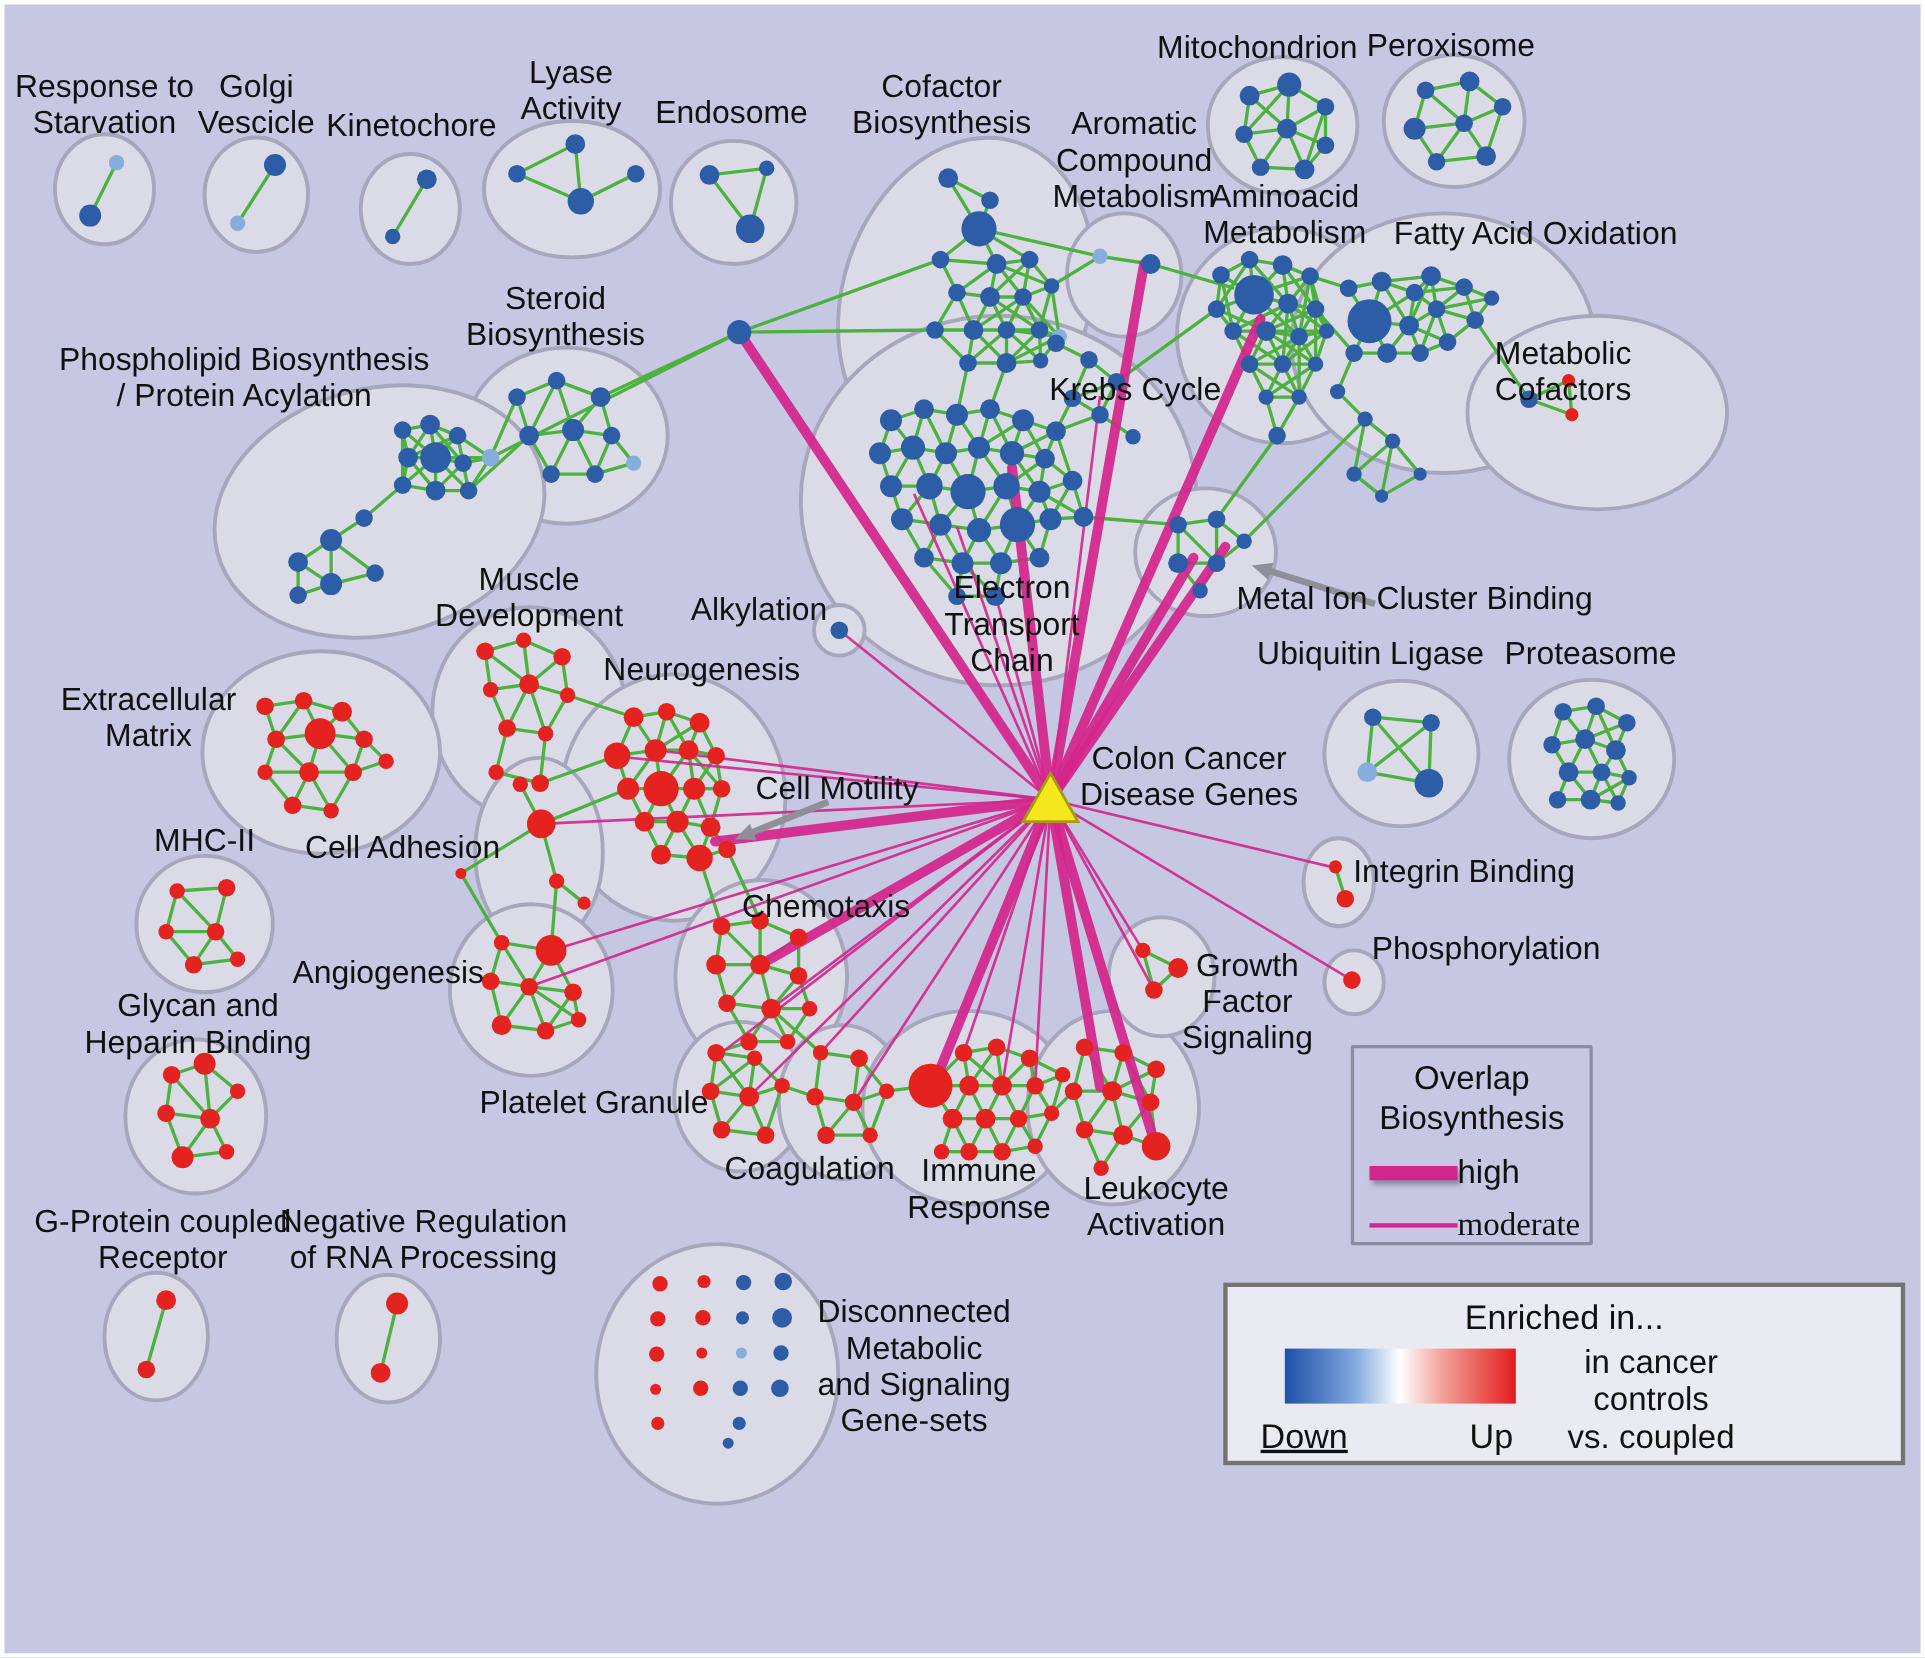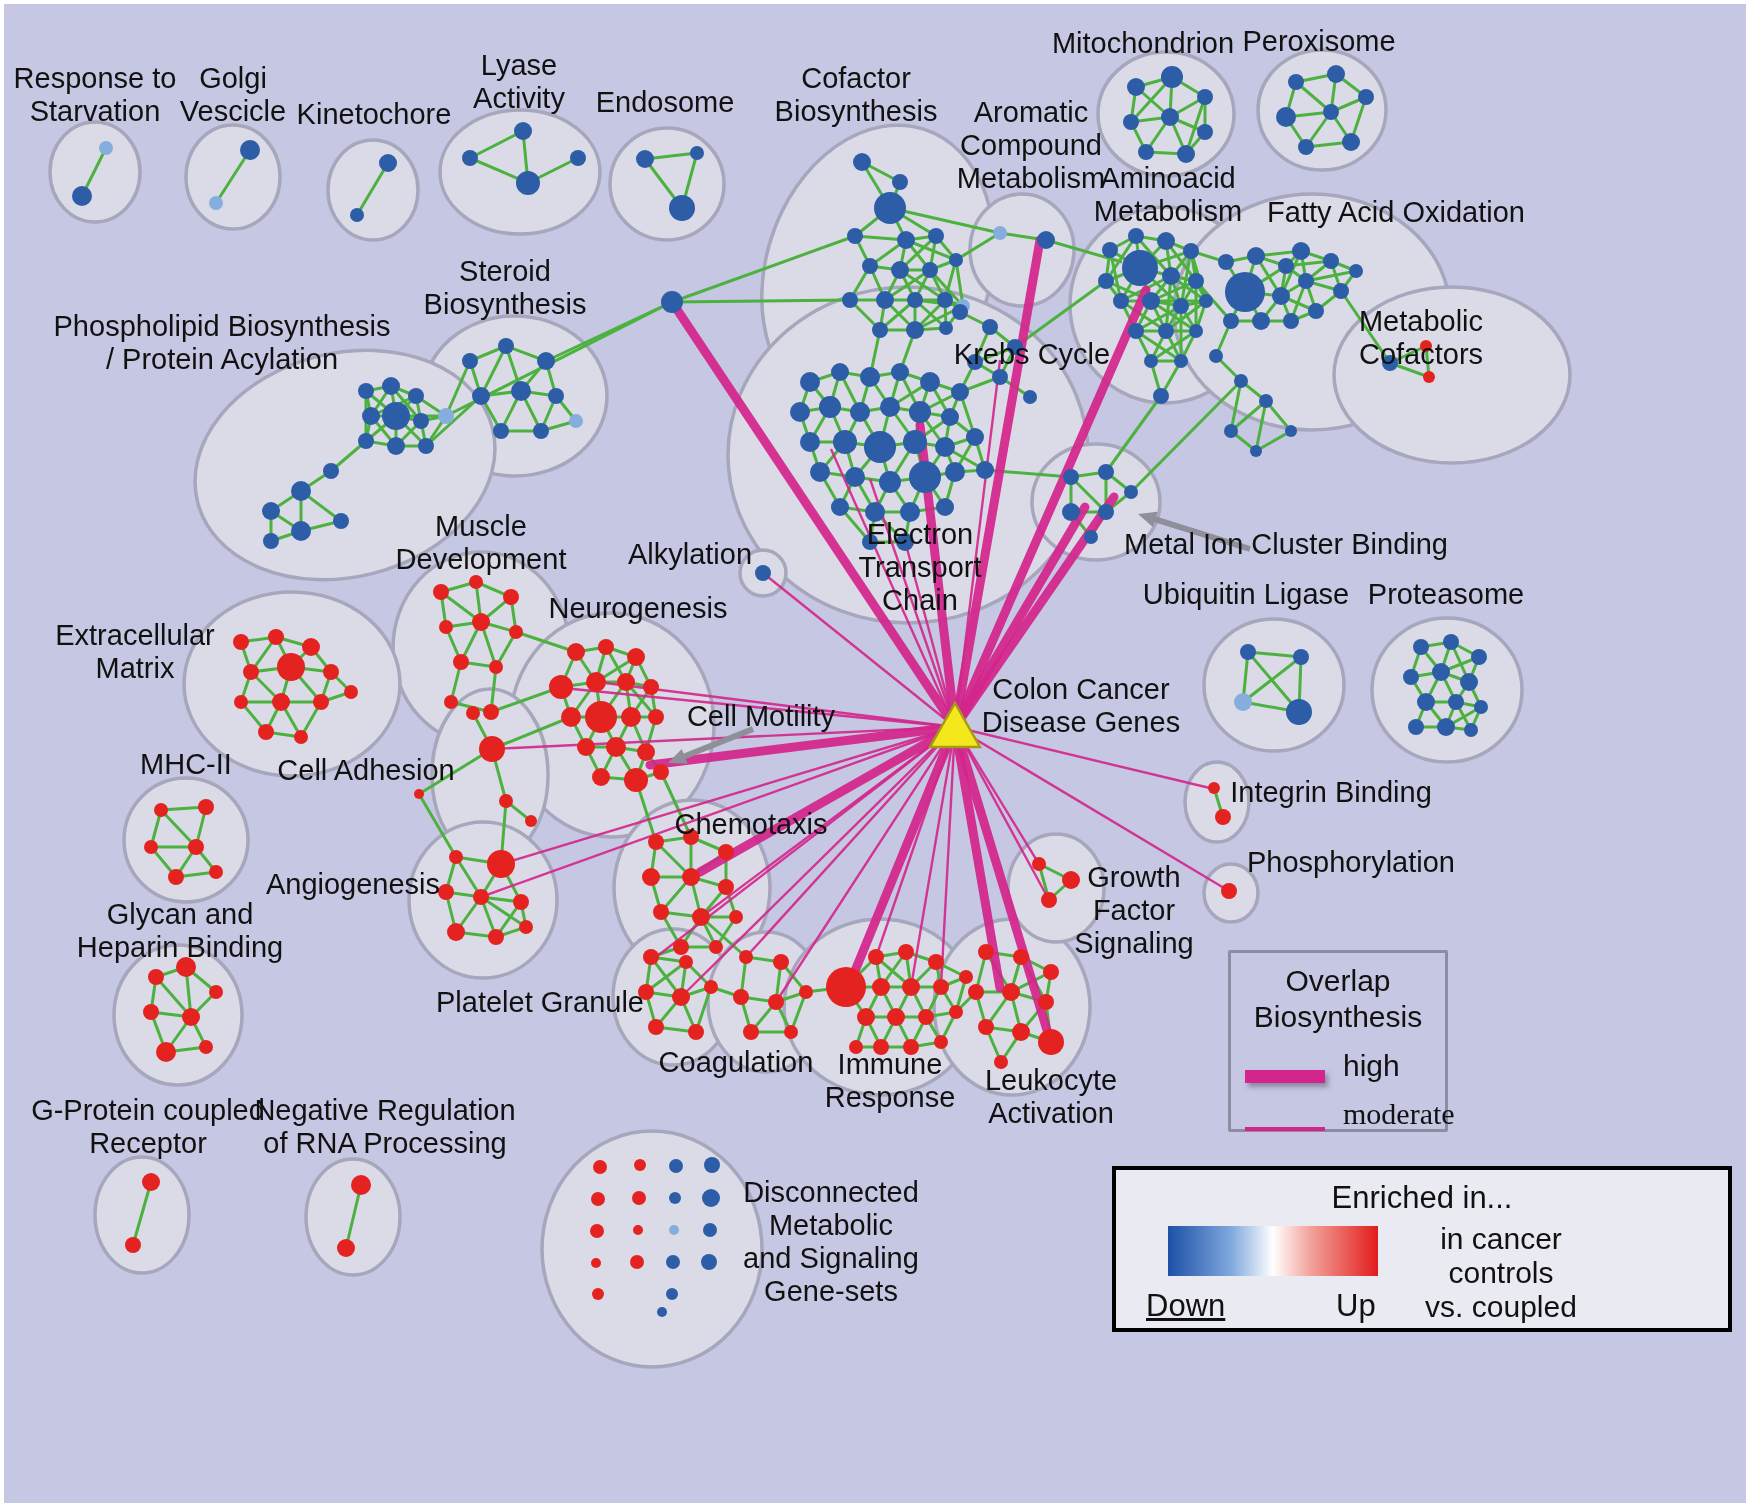--- a/index.html
+++ b/index.html
@@ -6,29 +6,29 @@
   html,body{background:#c6c7e2;}
   body{font-family:"Liberation Sans",sans-serif;color:#111;}
   .stage{position:relative;width:1750px;height:1507px;background:#c6c7e2;overflow:hidden;box-shadow:inset 0 0 0 4px #fff;}
   .stage svg{position:absolute;left:0;top:0;}
   svg text{font-family:"Liberation Sans",sans-serif;}
 
   
   .ov-box{position:absolute;left:1228px;top:950px;width:220px;height:182px;
           border:3.5px solid #8d8da2;border-radius:2px;font-size:30px;}
   .ov-title{text-align:center;margin-top:10px;line-height:36px;}
-  .ov-row{position:absolute;left:14px;display:flex;align-items:flex-end;gap:18px;}
+  .ov-row{position:absolute;left:14px;display:flex;align-items:center;}
   .ov-row1{top:96px;}
   .ov-row2{top:144px;font-family:Liberation Serif, serif;}
   .ov-line-high{width:80px;height:13px;background:#d4258c;box-shadow:3px 4px 5px rgba(80,80,100,.5);}
   .ov-line-mod{width:80px;height:4px;background:#d4258c;}
 
   
   .en-box{position:absolute;left:1112px;top:1166px;width:620px;height:166px;
-          background:#eaeaf2;border:4px solid #000000;font-size:31px;}
+          background:#eaeaf2;border:4px solid #737373;font-size:31px;}
   .en-title{text-align:center;margin-top:10px;}
   .en-gradient{position:absolute;left:52px;top:56px;width:210px;height:50px;
           background:linear-gradient(to right,#1d50a8 0%,#7fa8dc 30%,#ffffff 50%,#f2a29a 68%,#e21c1c 100%);}
   .en-down{position:absolute;left:30px;top:118px;text-decoration:underline;}
   .en-up{position:absolute;left:220px;top:118px;}
   .en-note{position:absolute;left:280px;top:52px;width:210px;text-align:center;font-size:30px;line-height:34px;}
 </style>
 </head>
 <body>
 

